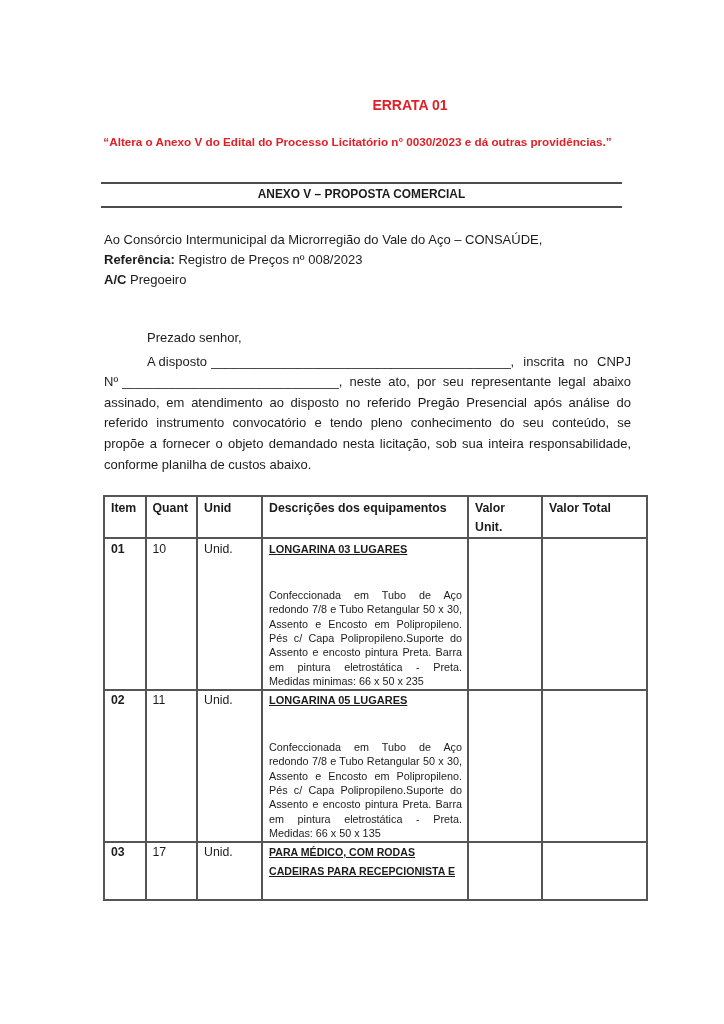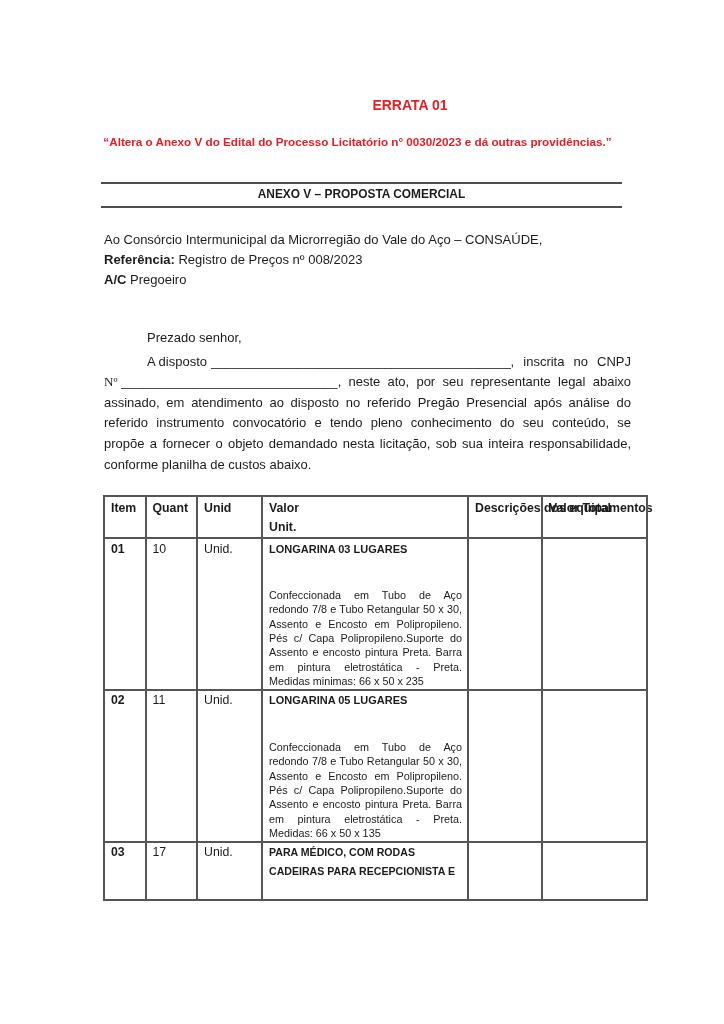--- a/index.html
+++ b/index.html
@@ -34,21 +34,21 @@
       border-right: 2px solid #555; border-bottom: 2px solid #555;
       box-sizing: border-box; padding: 0 5px 0 6px;
       font-size: 12.3px; overflow: visible; white-space: nowrap;
     }
     .hdr { font-weight: bold; line-height: 19px; padding-top: 2px; }
     .hdr-wrap { display: block; width: 40px; white-space: normal; }
     .r1 { line-height: 19px; padding-top: 1px; }
     .r2 { line-height: 18px; padding-top: 0; }
     .r3 { line-height: 19.5px; padding-top: 0; }
     .item-num { font-weight: bold; }
-    .desc-title { font-weight: bold; font-size: 11px; display: block; }
+    .desc-title { font-weight: bold; font-size: 11px; display: block; text-decoration: underline; }
     .desc-title.small { font-size: 10.6px; }
     .desc-block { display: block; font-size: 10.8px; line-height: 14.4px; }
     .r1 .desc-block { margin-top: 29.3px; }
     .r2 .desc-block { margin-top: 30.8px; }
     .desc-line { display: block; height: 14.4px; white-space: nowrap; text-align: justify; text-align-last: justify; }
     .desc-line.last { text-align: left; text-align-last: left; }
   </style>
 </head>
 <body>
 
@@ -67,38 +67,38 @@
   <span class="bold">A/C</span><span> Pregoeiro</span>
 </div>
 <div class="line indent" style="top:328px;">Prezado senhor,</div>
 
 <div class="line indent flexline" style="top:351.7px;">
   <span style="white-space:pre;">A disposto </span>
   <span class="blank" style="width:300px;">__________________________________________</span>
   <span class="grow">, inscrita no CNPJ</span>
 </div>
 <div class="line flexline" style="top:372px;">
-  <span style="white-space:pre;font-family:Liberation Serif, serif;">Nº </span>
+  <span style="white-space:pre;">Nº </span>
   <span class="blank" style="width:217px;">______________________________</span>
   <span class="grow">, neste ato, por seu representante legal abaixo</span>
 </div>
 <div class="line just" style="top:393px;">assinado, em atendimento ao disposto no referido Pregão Presencial após análise do</div>
 <div class="line just" style="top:413px;">referido instrumento convocatório e tendo pleno conhecimento do seu conteúdo, se</div>
 <div class="line just" style="top:434px;">propõe a fornecer o objeto demandado nesta licitação, sob sua inteira responsabilidade,</div>
 <div class="line" style="top:455px;">conforme planilha de custos abaixo.</div>
 
 <div class="tbl">
 
   <div class="cell hdr">Item</div>
   <div class="cell hdr">Quant</div>
   <div class="cell hdr">Unid</div>
+  <div class="cell hdr">Descrições dos equipamentos</div>
   <div class="cell hdr">
       <span class="hdr-wrap">Valor Unit.</span>
     </div>
-  <div class="cell hdr">Descrições dos equipamentos</div>
   <div class="cell hdr">Valor Total</div>
 
   <div class="cell r1 item-num">01</div>
   <div class="cell r1">10</div>
   <div class="cell r1">Unid.</div>
   <div class="cell r1">
     <span class="desc-title">LONGARINA 03 LUGARES</span>
     <span class="desc-block">
       <span class="desc-line">Confeccionada em Tubo de Aço</span>
       <span class="desc-line">redondo 7/8 e Tubo Retangular 50 x 30,</span>

